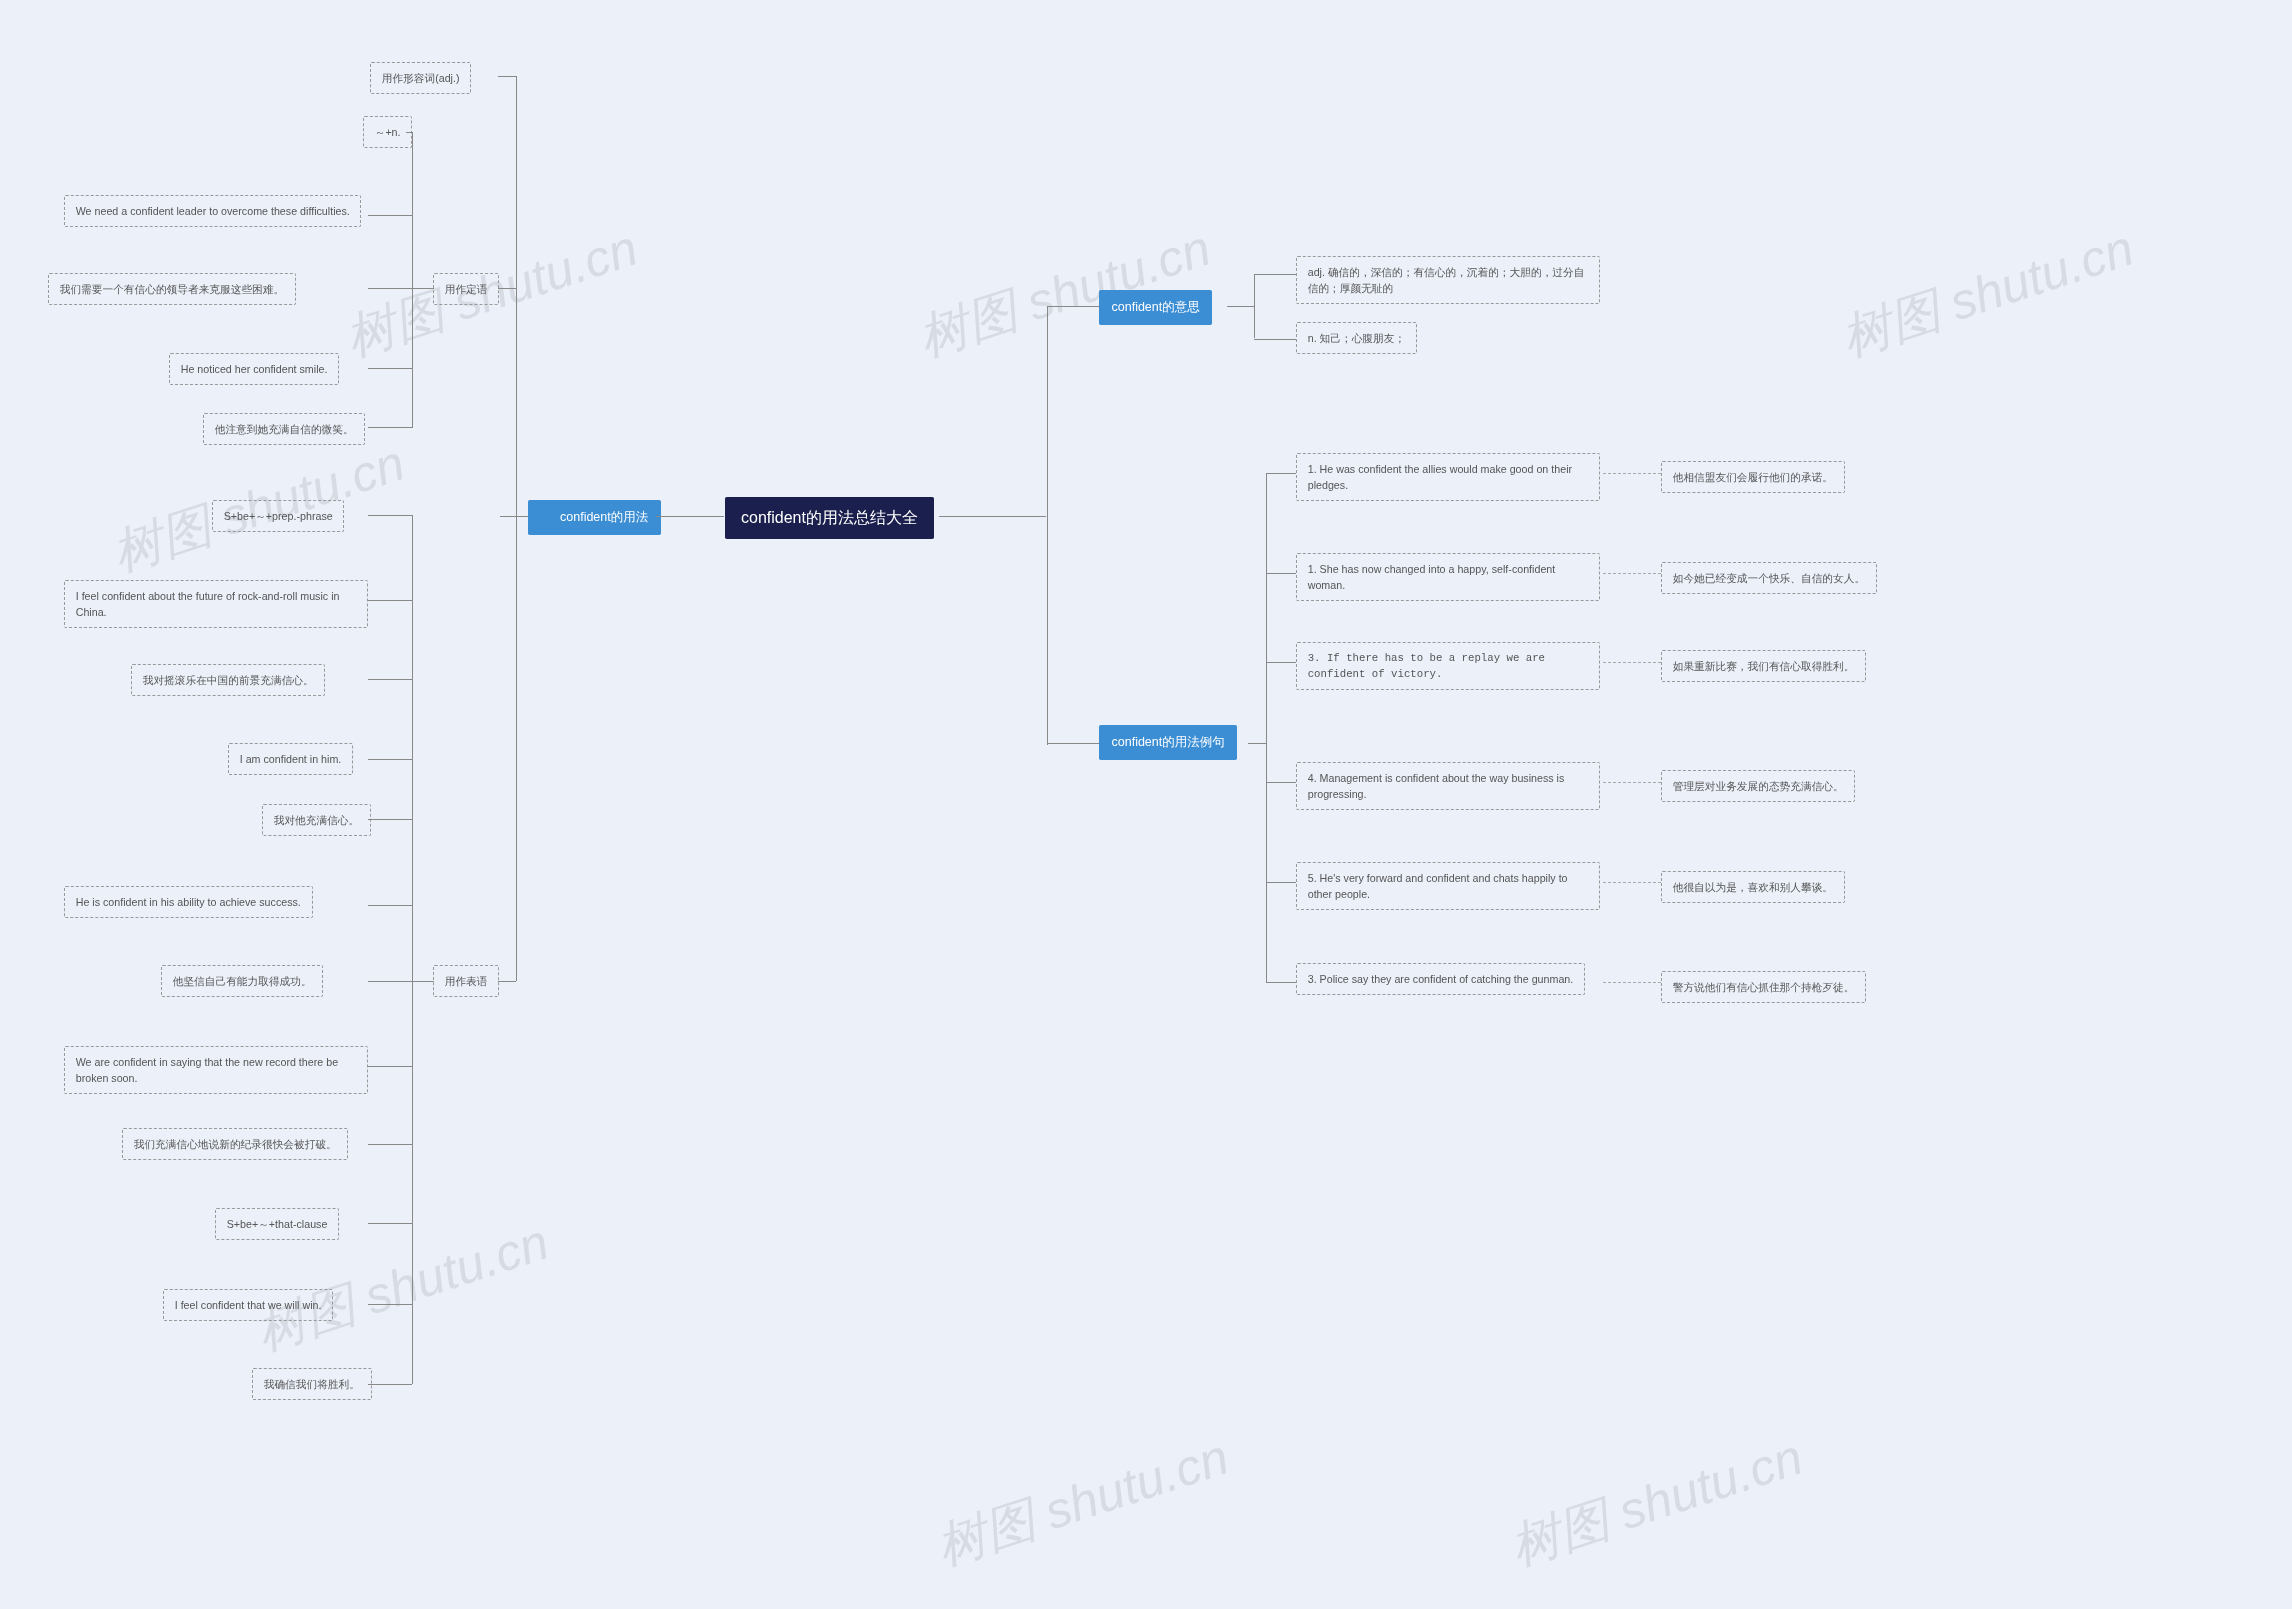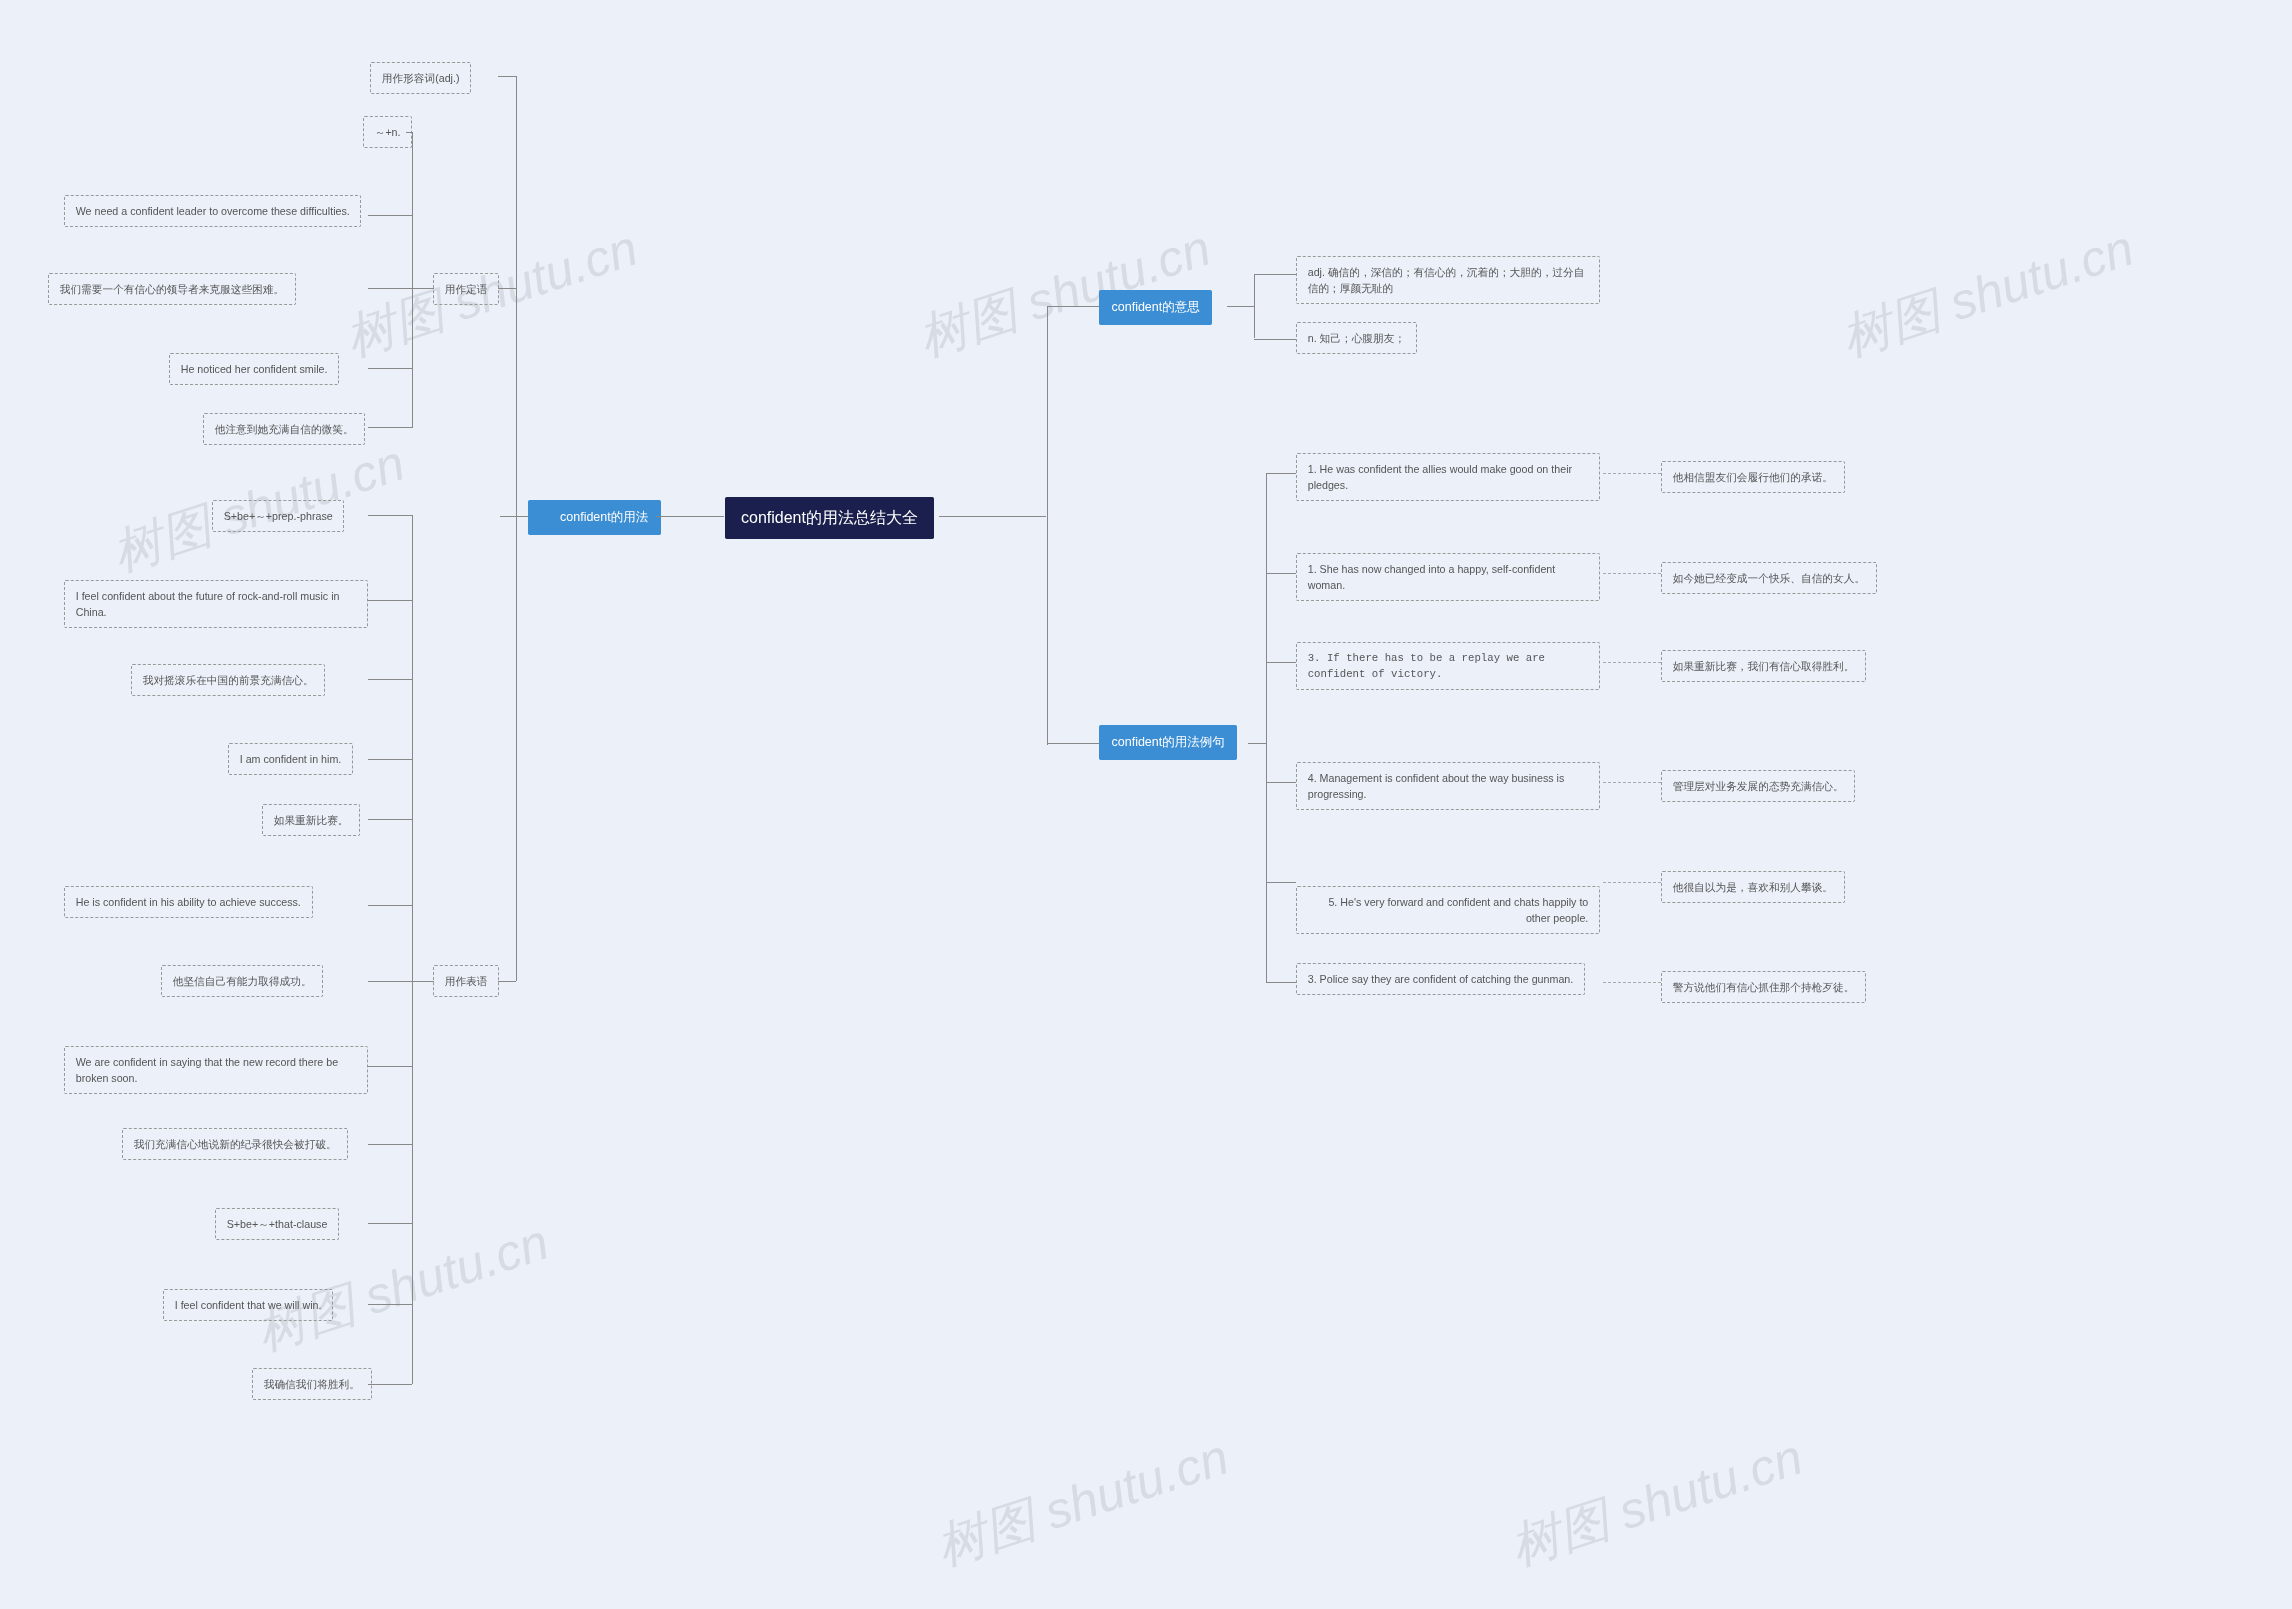--- a/index.html
+++ b/index.html
@@ -82,42 +82,42 @@
 
   <div class="node main" style="left:1099px; top:725px;">confident的用法例句</div>
   <div class="node leaf" style="left:1296px; top:453px;">1. He was confident the allies would make good on their pledges.</div>
   <div class="node leaf" style="left:1661px; top:461px;">他相信盟友们会履行他们的承诺。</div>
   <div class="node leaf" style="left:1296px; top:553px;">1. She has now changed into a happy, self-confident woman.</div>
   <div class="node leaf" style="left:1661px; top:562px;">如今她已经变成一个快乐、自信的女人。</div>
   <div class="node leaf" style="left:1296px; top:642px;font-family:Liberation Mono, monospace;">3. If there has to be a replay we are confident of victory.</div>
   <div class="node leaf" style="left:1661px; top:650px;">如果重新比赛，我们有信心取得胜利。</div>
   <div class="node leaf" style="left:1296px; top:762px;">4. Management is confident about the way business is progressing.</div>
   <div class="node leaf" style="left:1661px; top:770px;">管理层对业务发展的态势充满信心。</div>
-  <div class="node leaf" style="left:1296px; top:886px;text-align:right;">5. He's very forward and confident and chats happily to other people.</div>
+  <div class="node leaf" style="left:1296px; top:862px;">5. He's very forward and confident and chats happily to other people.</div>
   <div class="node leaf" style="left:1661px; top:871px;">他很自以为是，喜欢和别人攀谈。</div>
   <div class="node leaf" style="left:1296px; top:963px;">3. Police say they are confident of catching the gunman.</div>
   <div class="node leaf" style="left:1661px; top:971px;">警方说他们有信心抓住那个持枪歹徒。</div>
 
   <div class="node main" style="left:528px; top:500px;padding-left:32px;">confident的用法</div>
 
   <div class="node leaf" style="left:370px; top:62px;">用作形容词(adj.)</div>
 
   <div class="node leaf" style="left:433px; top:273px;">用作定语</div>
   <div class="node leaf" style="left:363px; top:116px;">～+n.</div>
   <div class="node leaf" style="left:64px; top:195px;">We need a confident leader to overcome these difficulties.</div>
   <div class="node leaf" style="left:48px; top:273px;">我们需要一个有信心的领导者来克服这些困难。</div>
   <div class="node leaf" style="left:169px; top:353px;">He noticed her confident smile.</div>
   <div class="node leaf" style="left:203px; top:413px;">他注意到她充满自信的微笑。</div>
 
   <div class="node leaf" style="left:433px; top:965px;">用作表语</div>
   <div class="node leaf" style="left:212px; top:500px;">S+be+～+prep.-phrase</div>
   <div class="node leaf" style="left:64px; top:580px;">I feel confident about the future of rock-and-roll music in China.</div>
   <div class="node leaf" style="left:131px; top:664px;">我对摇滚乐在中国的前景充满信心。</div>
   <div class="node leaf" style="left:228px; top:743px;">I am confident in him.</div>
-  <div class="node leaf" style="left:262px; top:804px;">如果重新比赛。</div>
+  <div class="node leaf" style="left:262px; top:804px;">我对他充满信心。</div>
   <div class="node leaf" style="left:64px; top:886px;">He is confident in his ability to achieve success.</div>
   <div class="node leaf" style="left:161px; top:965px;">他坚信自己有能力取得成功。</div>
   <div class="node leaf" style="left:64px; top:1046px;">We are confident in saying that the new record there be broken soon.</div>
   <div class="node leaf" style="left:122px; top:1128px;">我们充满信心地说新的纪录很快会被打破。</div>
   <div class="node leaf" style="left:215px; top:1208px;">S+be+～+that-clause</div>
   <div class="node leaf" style="left:163px; top:1289px;">I feel confident that we will win.</div>
   <div class="node leaf" style="left:252px; top:1368px;">我确信我们将胜利。</div>
 
   <div class="conn conn-h" style="left:939px; top:516px; width:107px;"></div>
   <div class="conn conn-v" style="left:1047px; top:306px; height:439px;"></div>

